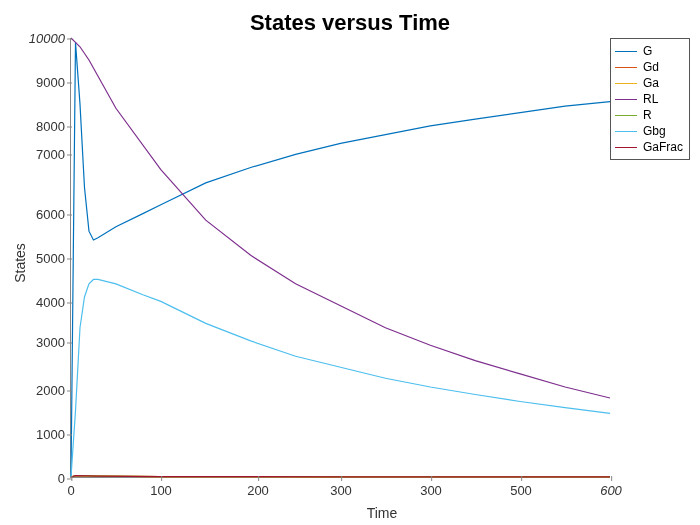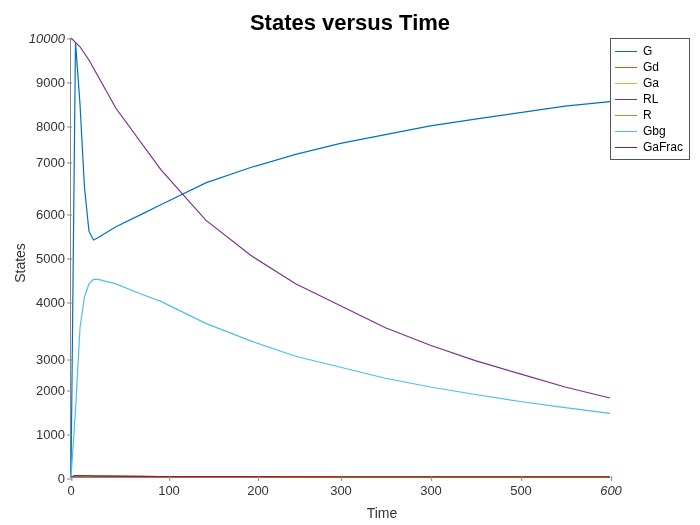--- a/index.html
+++ b/index.html
@@ -130,30 +130,30 @@
         <polyline points="0.0,440.0 4.5,438.7 27.0,439.1 90.0,439.6 270.0,439.8 540.0,439.8" fill="none" stroke="#D95319" stroke-width="1.2"></polyline>
         <polyline points="0.0,440.0 4.5,438.7 27.0,439.1 90.0,439.6 270.0,439.8 540.0,439.8" fill="none" stroke="#EDB120" stroke-width="1.2"></polyline>
         <polyline points="0.0,0.0 4.5,4.4 9.0,8.8 18.0,22.0 45.0,70.4 90.0,132.0 135.0,182.6 180.0,217.8 225.0,246.4 270.0,268.4 315.0,290.4 360.0,308.0 405.0,323.4 450.0,336.6 495.0,349.8 540.0,360.8" fill="none" stroke="#7E2F8E" stroke-width="1.2"></polyline>
         <polyline points="0.0,440.0 4.5,438.7 27.0,439.1 90.0,439.6 270.0,439.8 540.0,439.8" fill="none" stroke="#77AC30" stroke-width="1.2"></polyline>
         <polyline points="0.0,440.0 4.5,374.0 9.0,290.4 13.5,259.6 18.0,246.4 22.5,242.0 27.0,242.0 45.0,246.4 72.0,257.4 90.0,264.0 135.0,286.0 180.0,303.6 225.0,319.0 270.0,330.0 315.0,341.0 360.0,349.8 405.0,357.3 450.0,364.3 495.0,370.5 540.0,376.2" fill="none" stroke="#4DBEEE" stroke-width="1.2"></polyline>
         <polyline points="0.0,440.0 4.5,438.7 27.0,439.1 90.0,439.6 270.0,439.8 540.0,439.8" fill="none" stroke="#A2142F" stroke-width="1.2"></polyline>
       </svg>
   <div class="tick-y" style="top: 440px;">0</div>
       <div class="tick-y" style="top: 396px;">1000</div>
       <div class="tick-y" style="top: 352px;">2000</div>
-      <div class="tick-y" style="top: 321px; text-align: center;">3000</div>
+      <div class="tick-y" style="top: 304px; text-align: center;">3000</div>
       <div class="tick-y" style="top: 264px;">4000</div>
       <div class="tick-y" style="top: 220px;">5000</div>
       <div class="tick-y" style="top: 176px;">6000</div>
-      <div class="tick-y" style="top: 124px;">7000</div>
+      <div class="tick-y" style="top: 116px;">7000</div>
       <div class="tick-y" style="top: 88px;">8000</div>
       <div class="tick-y" style="top: 44px;">9000</div>
       <div class="tick-y" style="top: 0px; font-style: italic;">10000</div>
       <div class="tick-x" style="left: 0px;">0</div>
-      <div class="tick-x" style="left: 98px;">100</div>
+      <div class="tick-x" style="left: 90px;">100</div>
       <div class="tick-x" style="left: 187px;">200</div>
       <div class="tick-x" style="left: 270px;">300</div>
       <div class="tick-x" style="left: 360px;">300</div>
       <div class="tick-x" style="left: 450px;">500</div>
       <div class="tick-x" style="left: 540px; font-style: italic;">600</div>
     </div>
 
   <div id="ylabel">States</div>
   <div id="xlabel">Time</div>
 

